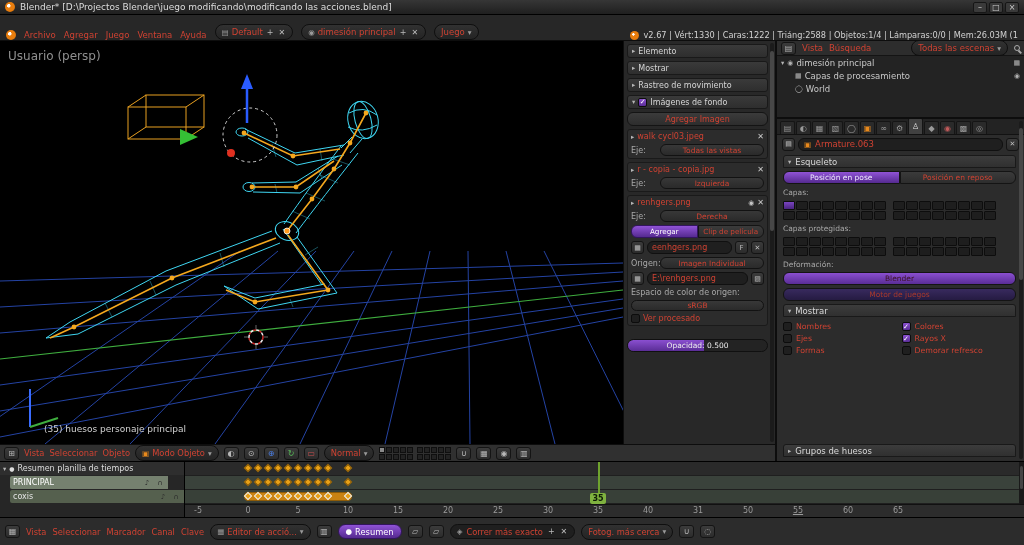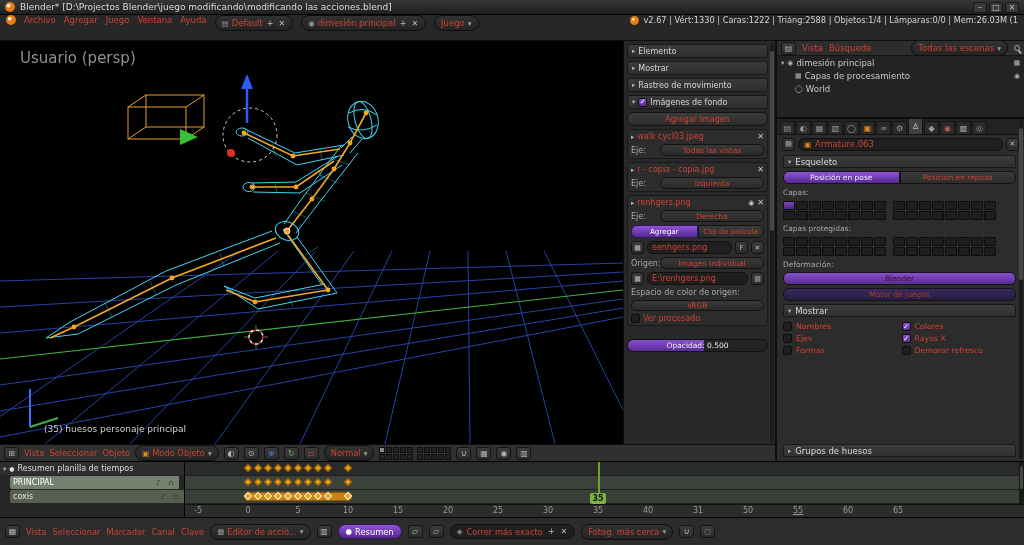--- a/index.html
+++ b/index.html
@@ -7,34 +7,34 @@
   .app{position:relative;width:1024px;height:545px;background:#1d1d1d;font-family:"DejaVu Sans",sans-serif;font-size:8.5px;color:#c8c8c8;overflow:hidden}
 
   
   .titlebar{height:15px;display:flex;align-items:center;gap:5px;padding:0 5px;background:linear-gradient(#363636,#1f1f1f);border-bottom:1px solid #000;font-size:9px;color:#ddd}
   .tl-logo{width:10px;height:10px;border-radius:50%;background:radial-gradient(circle at 38% 38%,#fff 0 1.5px,#e87d0d 2px 62%,#a85a08);flex:none}
   .tl-title{flex:1;white-space:nowrap;overflow:hidden}
   .tl-btns{display:flex;gap:2px}
   .tlb{width:14px;height:11px;display:flex;align-items:center;justify-content:center;background:#3a3a3a;border:1px solid #161616;border-radius:2px;font-size:8px;color:#ccc}
 
   
-  .topbar{height:26px;display:flex;align-items:flex-start;gap:8px;padding:0 6px;background:#272727;border-bottom:1px solid #0d0d0d}
+  .topbar{height:26px;display:flex;align-items:flex-end;gap:8px;padding:0 6px;background:#272727;border-bottom:1px solid #0d0d0d}
   .menu{color:var(--c-red_text,#cf4232);white-space:nowrap}
   .widget{display:flex;align-items:center;gap:3px;height:16px;background:linear-gradient(#313131,#242424);border:1px solid #0f0f0f;border-radius:8px;padding:0 6px;color:var(--c-red_text,#cf4232);white-space:nowrap}
   .wi{color:#9a9a9a;font-size:7.5px}
   .wmini{color:#bbb;font-size:8px;padding:0 1px}
   .stats{margin-left:auto;display:flex;align-items:center;gap:4px;color:#d2d2d2;font-size:8.2px;white-space:nowrap}
   .mini-logo{width:9px;height:9px;border-radius:50%;background:radial-gradient(circle at 38% 38%,#fff 0 1px,#e87d0d 1.5px 62%,#a85a08);flex:none}
 
   
   .workspace{display:flex}
   .left-col{width:775px}
   .main-row{display:flex;height:403px}
   .viewport{position:relative;width:623px;background:#000;overflow:hidden}
-  .vp-label{position:absolute;top:8px;left:20px;color:#8f8f8f;font-size:15px}
+  .vp-label{position:absolute;top:8px;left:8px;color:#8f8f8f;font-size:12px}
   .vp-obj{position:absolute;bottom:10px;left:44px;color:#d2d2d2;font-size:9px}
 
   
   .npanel{position:relative;width:152px;background:#282828;border-left:1px solid #0d0d0d;padding:3px 7px 3px 3px;display:flex;flex-direction:column;gap:3px;font-size:8px;overflow:hidden}
   .phead{display:flex;align-items:center;gap:3px;height:14px;flex:none;background:linear-gradient(#3a3a3a,#2e2e2e);border:1px solid #191919;border-radius:3px;padding:0 4px;color:#d5d5d5}
   .arr{font-size:6.5px;color:#b5b5b5}
   .btn{display:flex;align-items:center;justify-content:center;height:14px;flex:none;background:linear-gradient(#3b3b3b,#2d2d2d);border:1px solid #141414;border-radius:6px;color:var(--c-red_text,#cf4232)}
   .bg-entry{border:1px solid #1a1a1a;border-radius:3px;background:#2c2c2c;padding:2px 3px;display:flex;flex-direction:column;gap:3px;flex:none}
   .bg-row{display:flex;align-items:center;gap:3px}
   .bg-name{flex:1;color:var(--c-red_text,#cf4232);white-space:nowrap;overflow:hidden}
@@ -106,21 +106,21 @@
   .vlayers{display:grid;grid-template-columns:repeat(5,6px);grid-auto-rows:6px;gap:1px}
   .vcell{background:#232323;border:1px solid #0f0f0f}
   .vcell.on{background:#8a8a8a}
   .vlgroup{display:flex;gap:4px;align-items:center}
 
   
   .dope{display:flex;height:56px;border-top:1px solid #000;background:#1f1f1f}
   .channels{width:185px;background:#262626;display:flex;flex-direction:column;border-right:1px solid #000}
   .chan{display:flex;align-items:center;gap:3px;padding:0 3px;font-size:8px;flex:none}
   .chan.summary{height:13px;background:#2e2e2e;color:#ddd}
-  .chan.principal{height:13px;background:#75816f;color:#fff;margin:1px 5px 0 10px;border-radius:2px 0 0 2px}
+  .chan.principal{height:13px;background:#75816f;color:#fff;margin:1px 16px 0 10px;border-radius:2px 0 0 2px}
   .chan.coxis{height:13px;background:#55604e;color:#e4e4e4;margin:1px 0 0 10px;border-radius:2px 0 0 2px}
   .chan-ic{width:10px;text-align:center;color:#2c2c2c;font-size:7px}
   .cdot{font-size:6px;color:#ddd}
   .keyarea{flex:1;position:relative;overflow:hidden}
   .band{position:absolute;left:0;right:0}
   .band.b1{top:0;height:13px;background:#2a2a2a}
   .band.b2{top:14px;height:13px;background:#3a423b}
   .band.b3{top:28px;height:13px;background:#384038}
   .lane{position:absolute;left:0;right:0;height:13px}
   .lane.l1{top:0}.lane.l2{top:14px}.lane.l3{top:28px}

